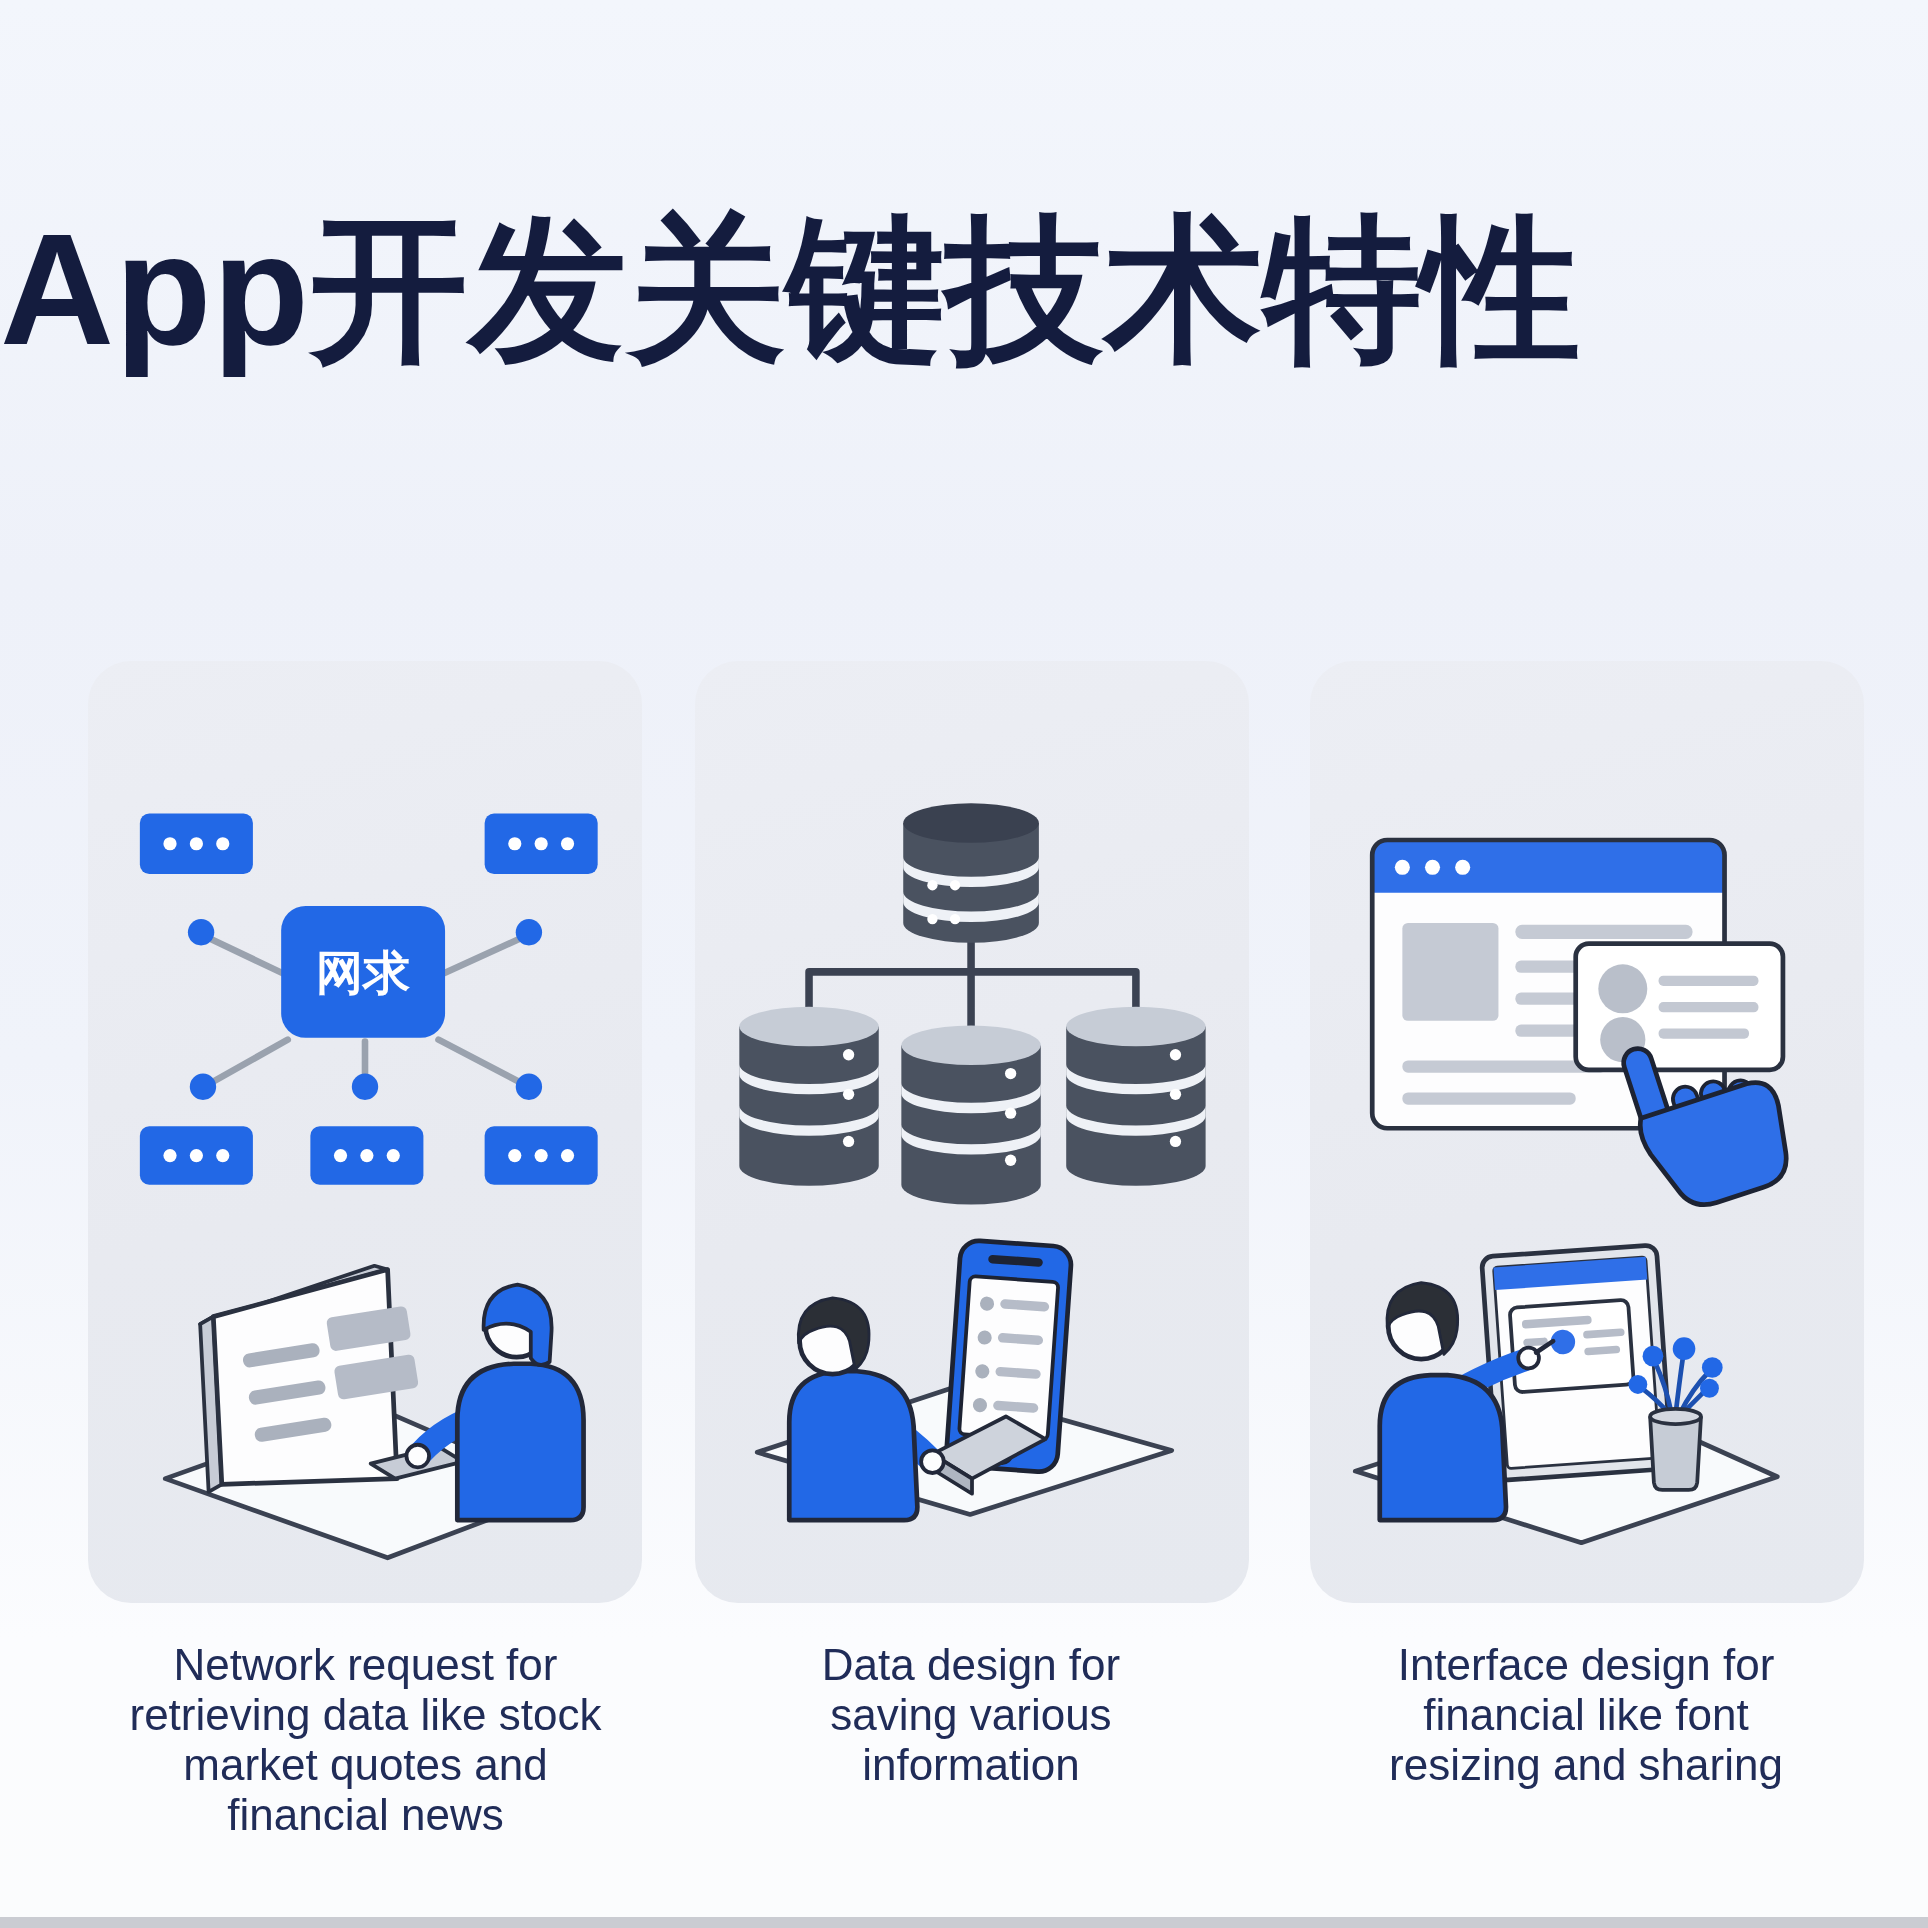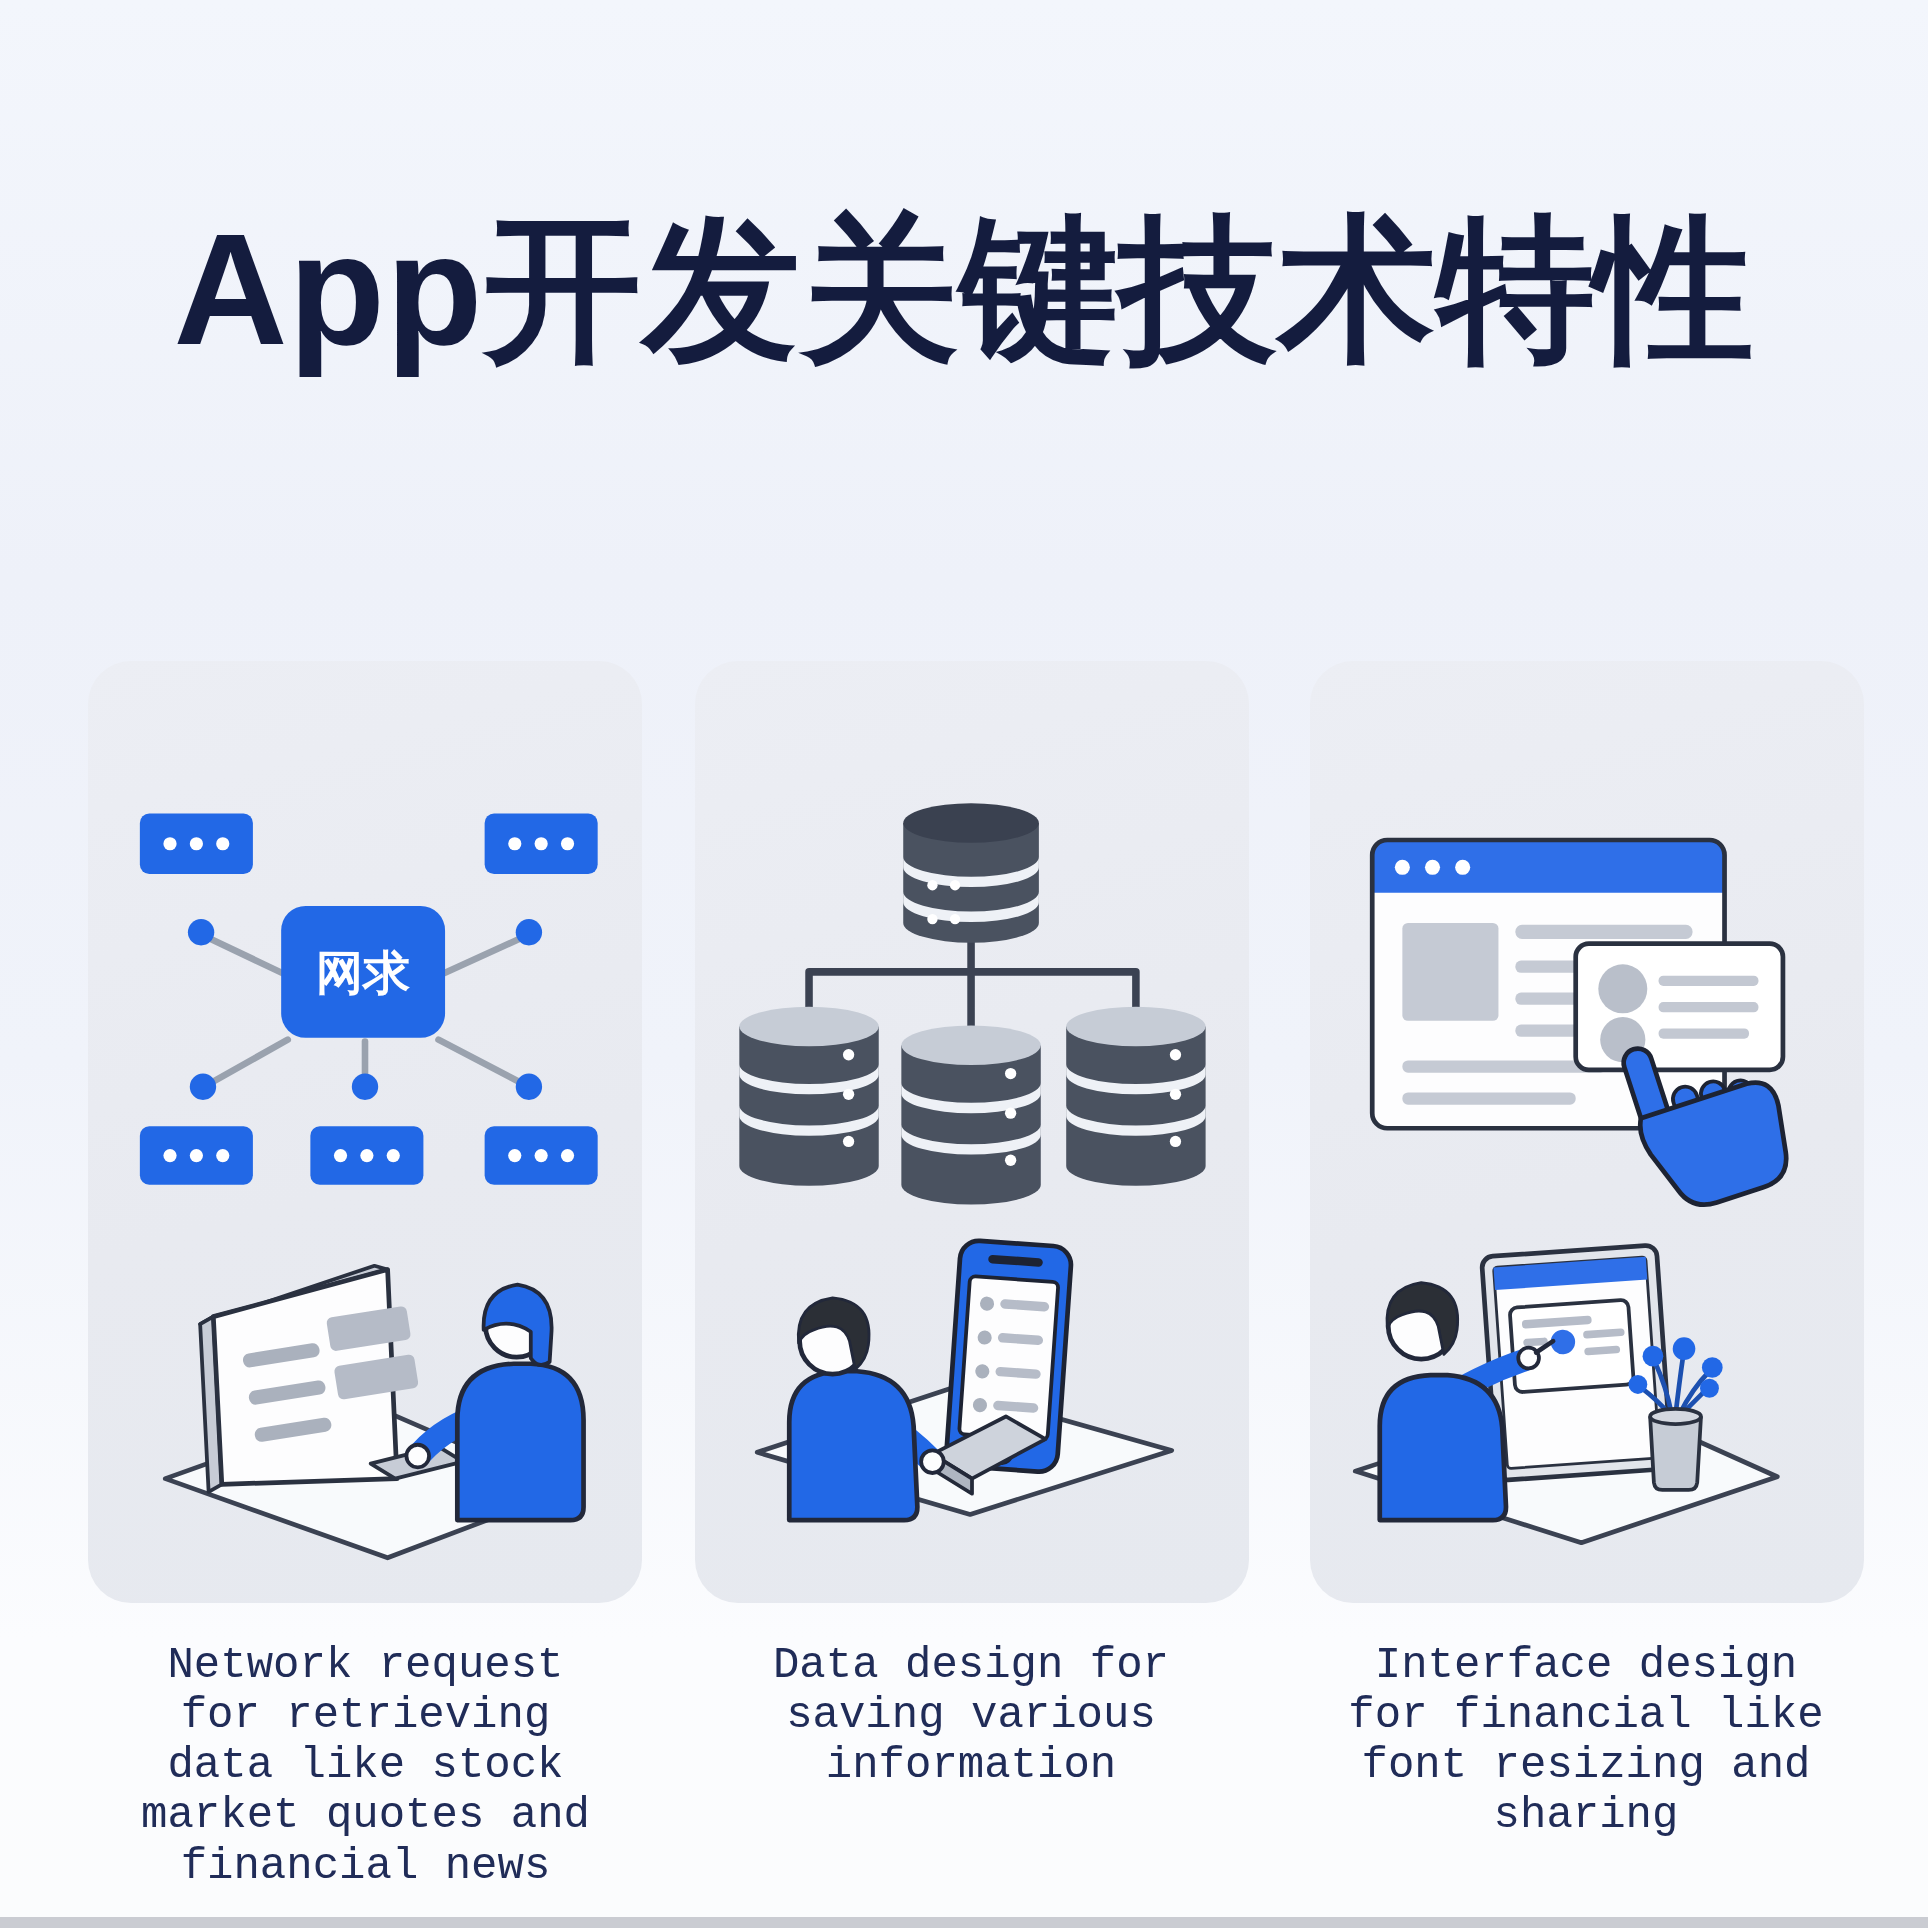--- a/index.html
+++ b/index.html
@@ -5,40 +5,39 @@
   html,body{margin:0;padding:0;}
   body{
     position:relative;
     width:1928px;height:1928px;
     overflow:hidden;
     font-family:"Liberation Sans","DejaVu Sans",sans-serif;
     background:linear-gradient(180deg,#f3f6fc 0%,#eef1f9 30%,#f0f3fa 55%,#fbfcfe 85%,#fbfcfd 100%);
   }
   .title{
     position:absolute;top:207px;left:0;right:0;
-    text-align:center;
+    text-align:left;
     font-size:158px;font-weight:700;letter-spacing:0.9px;
     color:#141c3e;
     line-height:1.05;
   }
   .card{
     position:absolute;top:661px;width:554px;height:942px;
     background:linear-gradient(165deg,#eceef4 0%,#e8eaf0 55%,#e6e9ef 100%);
     border-radius:43px;
   }
   .card-1{left:88px;}
   .card-2{left:695px;}
   .card-3{left:1310px;}
   .card svg{display:block;width:554px;height:942px;}
   .caption{
     position:absolute;top:1640px;
     text-align:center;
     font-size:44px;line-height:1.14;font-weight:500;
     color:#202c58;
-    font-family:Liberation Mono, monospace;
   }
   .caption-1{left:119px;width:493px;}
   .caption-2{left:761px;width:420px;}
   .caption-3{left:1347px;width:478px;}
   .bottom-strip{
     position:absolute;left:0;bottom:0;width:100%;height:11.3px;
     background:#caccd2;
   }
 </style>
 </head>

